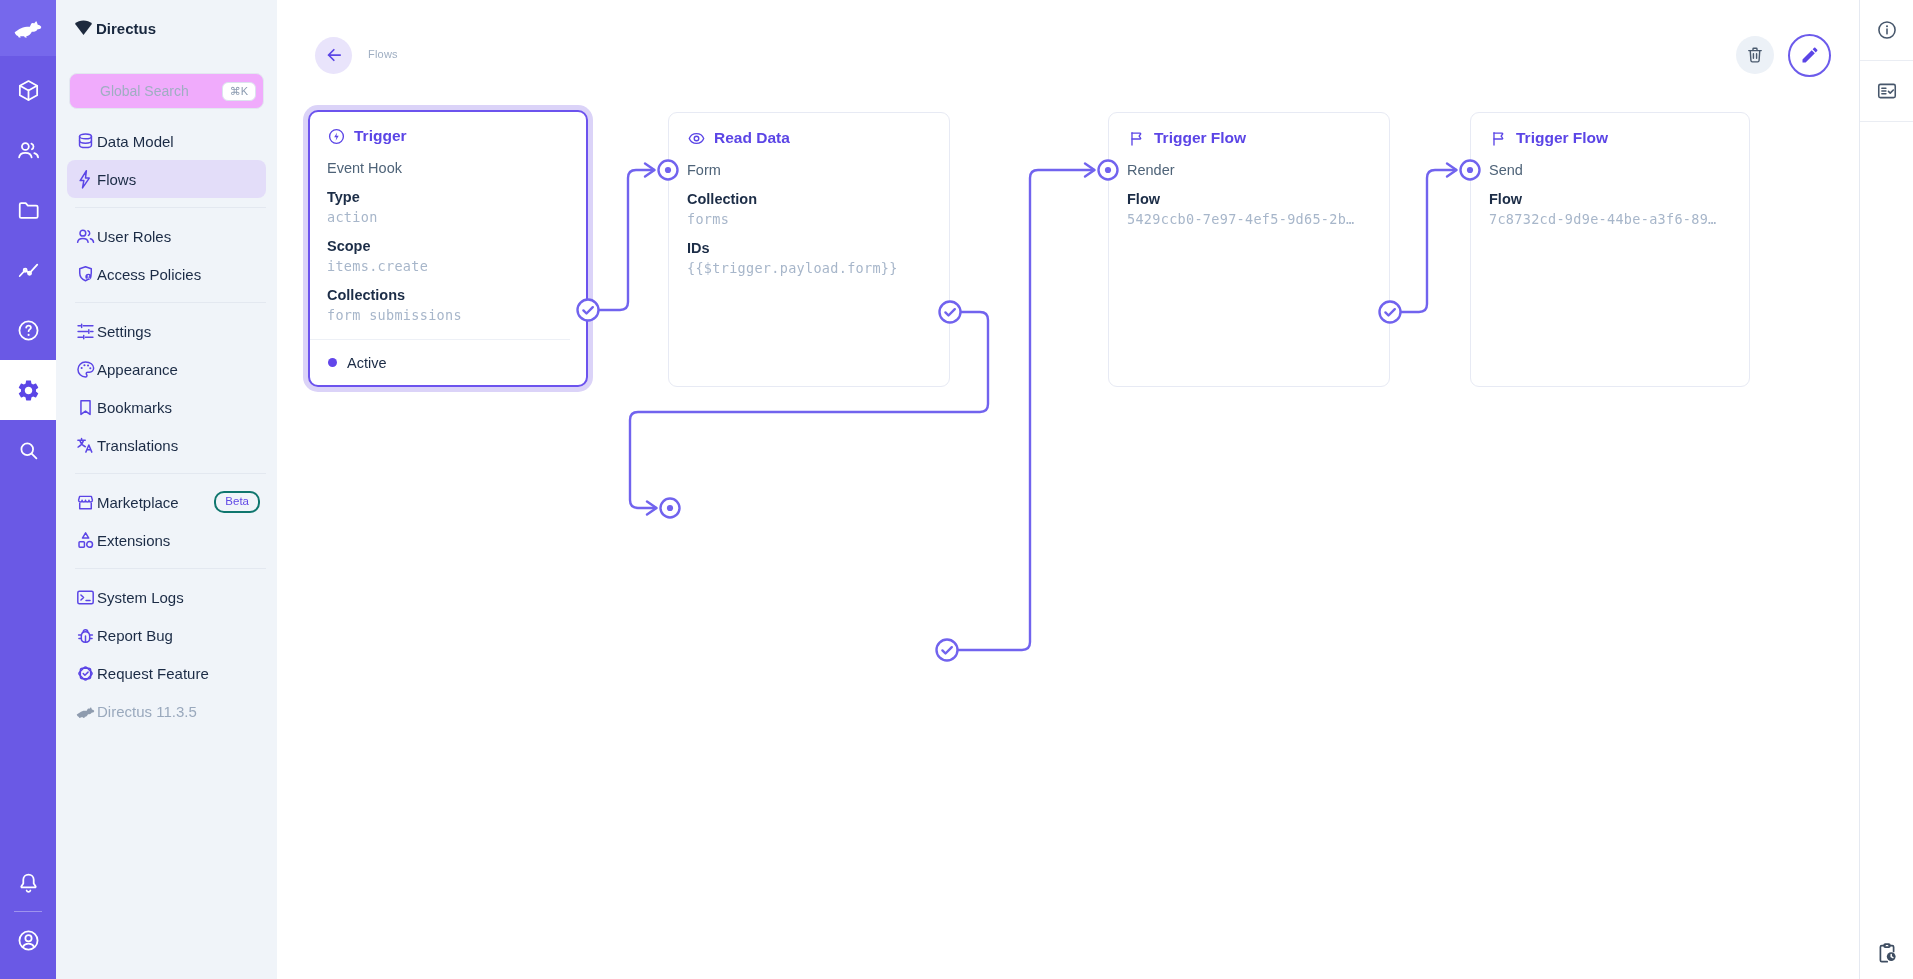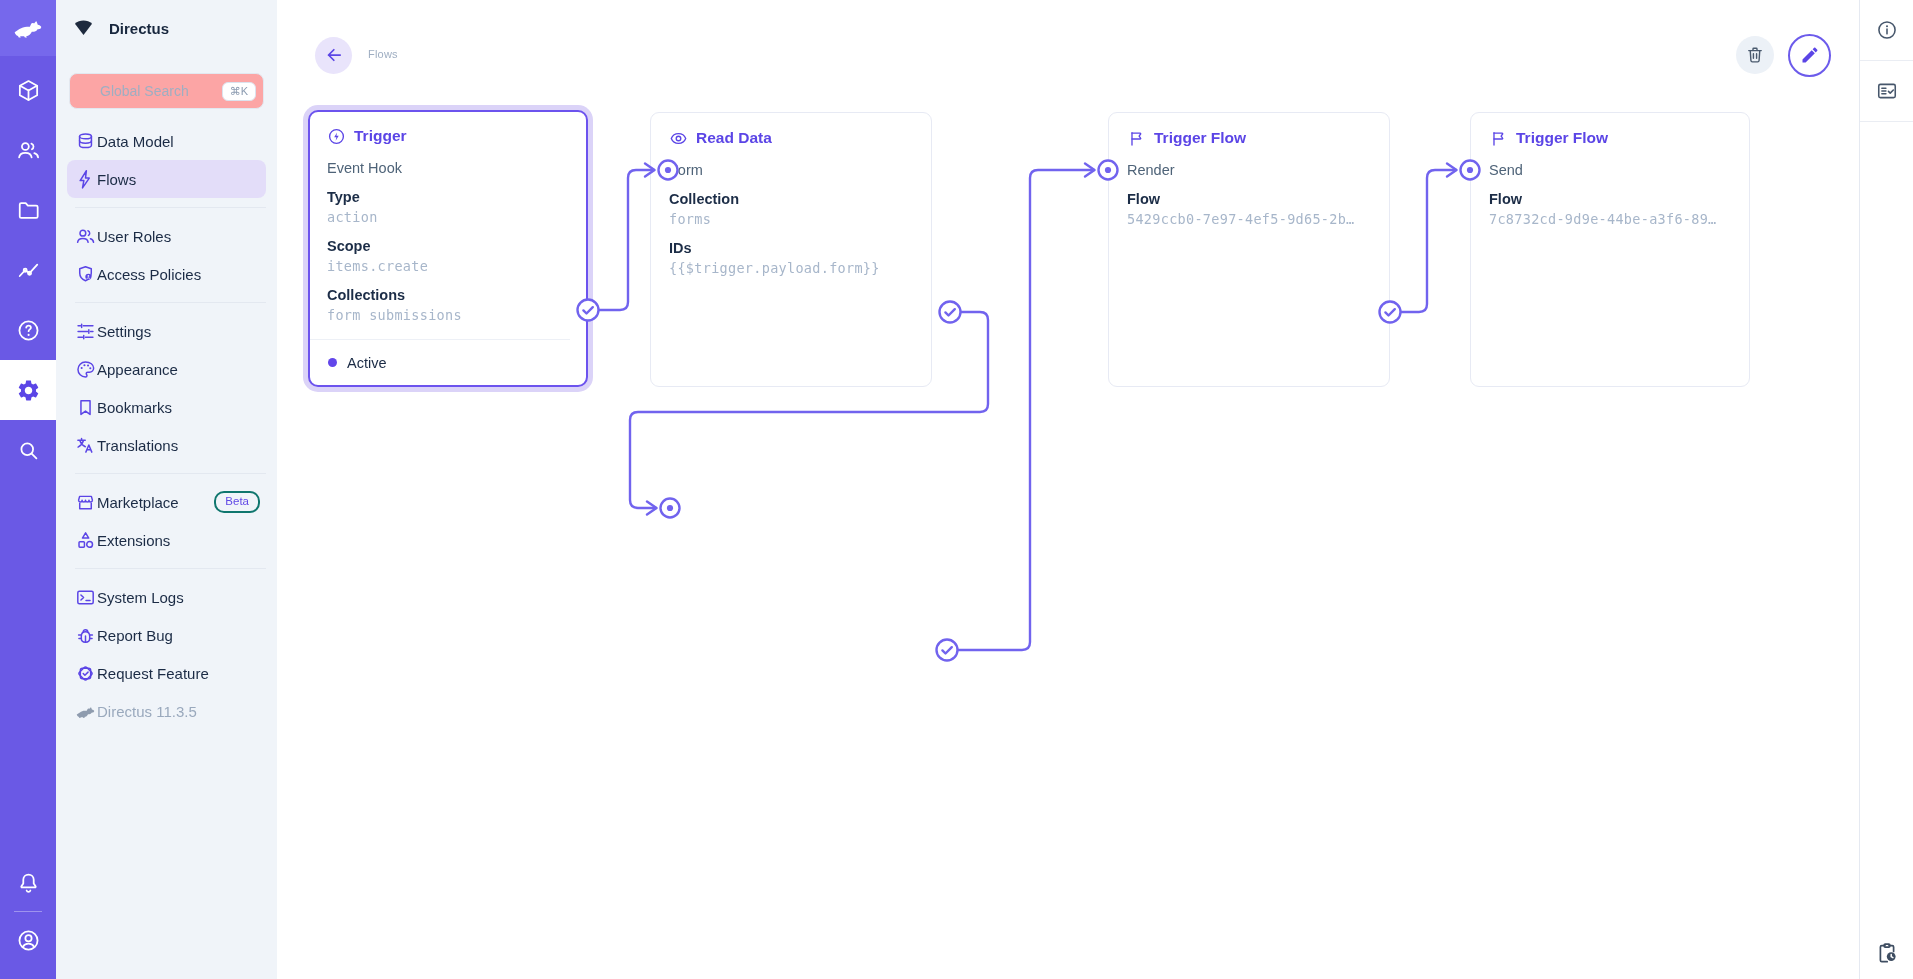--- a/index.html
+++ b/index.html
@@ -14,24 +14,24 @@
   .mod-list { padding-top:4px; display:flex; flex-direction:column; }
   .mod-item { height:60px; display:grid; place-items:center; cursor:pointer; }
   .mod-item svg { width:25px; height:25px; }
   .mod-item.active { background:#fff; color:#5B45E6; }
   .mod-bottom { position:absolute; left:0; right:0; bottom:0; padding-bottom:11px; }
   .mod-bottom .mod-item { height:56px; }
   .mod-divider { height:1px; background:rgba(255,255,255,.35); margin:0 14px; }
 
   
   #sidebar { width:221px; flex:none; background:#F0F4F9; display:flex; flex-direction:column; }
-  .project { height:56px; display:flex; align-items:center; gap:13px; padding:0 15px; }
+  .project { height:56px; display:flex; align-items:center; gap:0; padding:0 15px; }
   .project svg { width:25px; }
   .project-name { font-size:15px; font-weight:700; color:#18273E; }
-  .search-box { margin:17px 13px 0 13px; height:36px; background:#fca5a5; border:1px solid #E2E8F0; border-radius:8px; display:flex; align-items:center; padding:0 7px 0 30px; }
+  .search-box { margin:17px 13px 0 13px; height:36px; background:#f0abfc; border:1px solid #E2E8F0; border-radius:8px; display:flex; align-items:center; padding:0 7px 0 30px; }
   .search-box input { border:none; outline:none; background:transparent; font-size:14px; color:#51627A; width:100%; font-family:inherit; }
   .search-box input::placeholder { color:#9FAEC2; }
   .kbd { flex:none; border:1px solid #DCE3EE; background:#fff; border-radius:6px; font-size:11px; color:#8D9CB1; padding:3px 7px; line-height:1; }
   .nav { padding:13px 11px; }
   .nav-item { height:38px; border-radius:8px; display:flex; align-items:center; padding:0 6px 0 8px; gap:1px; cursor:pointer; }
   .nav-item svg { width:21px; height:21px; color:#5B45E6; flex:none; }
   .nav-item .label { font-size:15px; font-weight:500; color:#1B2B45; white-space:nowrap; }
   .nav-item.active { background:#E3DDF9; }
   .nav-item.muted svg { color:#8E9BAE; }
   .nav-item.muted .label { color:#9AA9BD; }
@@ -285,21 +285,21 @@
           <div class="f-value">action</div>
           <div class="f-label">Scope</div>
           <div class="f-value">items.create</div>
           <div class="f-label">Collections</div>
           <div class="f-value">form_submissions</div>
           <div class="panel-footer">
             <span class="dot"></span>
             <span>Active</span>
           </div>
         </article>
-        <article class="panel" style="left: 373px; top: 112px; width: 282px; height: 275px;">
+        <article class="panel" style="left: 391px; top: 112px; width: 282px; height: 275px;">
           <div class="panel-header">
             <svg viewBox="0 0 24 24" fill="none" stroke="currentColor" stroke-width="1.7" stroke-linecap="round" stroke-linejoin="round">
               <path d="M12 5.9C7.6 5.9 4.1 9 2.9 12c1.2 3 4.7 6.1 9.1 6.1s7.9-3.1 9.1-6.1c-1.2-3-4.7-6.1-9.1-6.1z"></path>
               <circle cx="12" cy="12" r="2.9"></circle>
             </svg>
             <span>Read Data</span>
           </div>
           <div class="panel-name">Form</div>
           <div class="f-label">Collection</div>
           <div class="f-value">forms</div>

